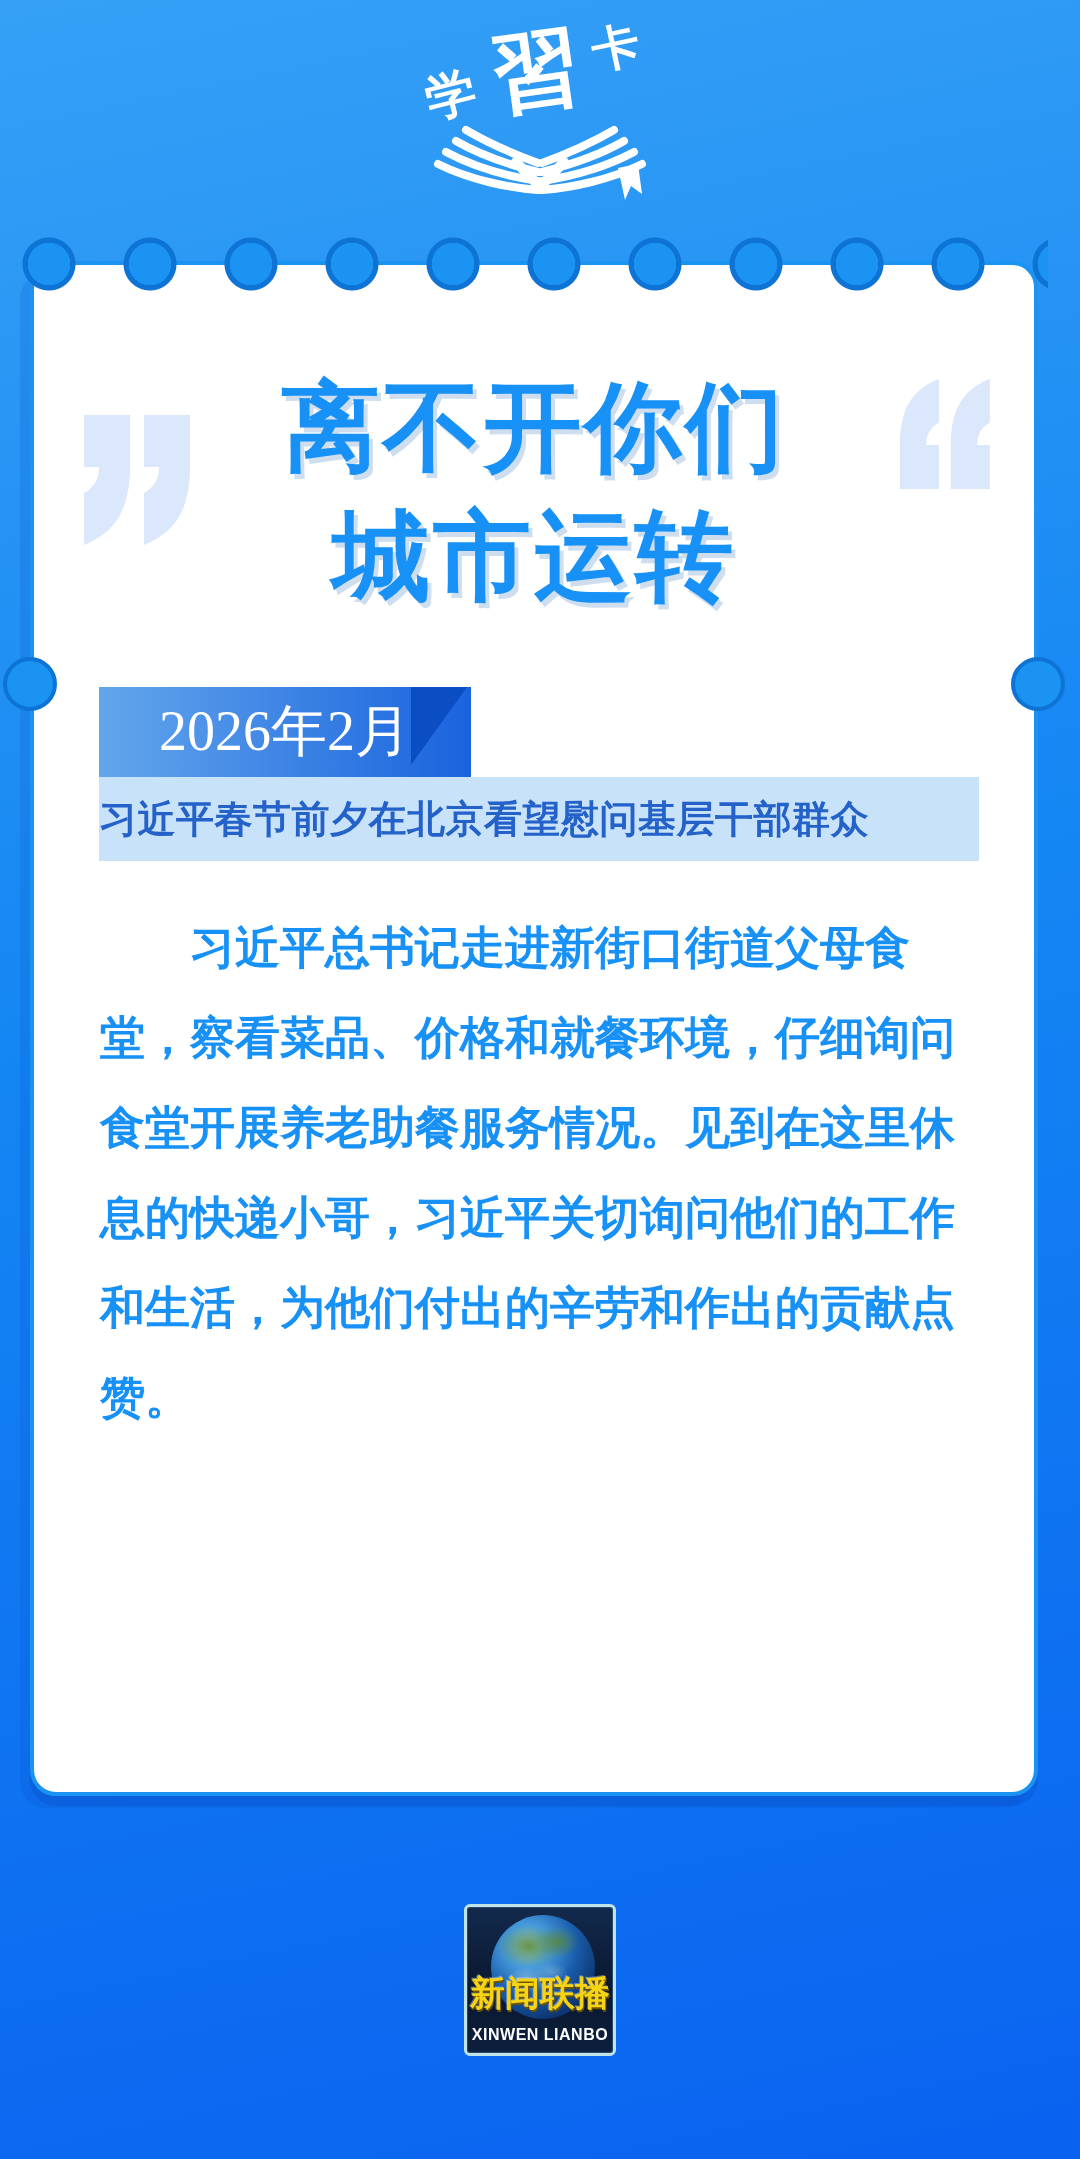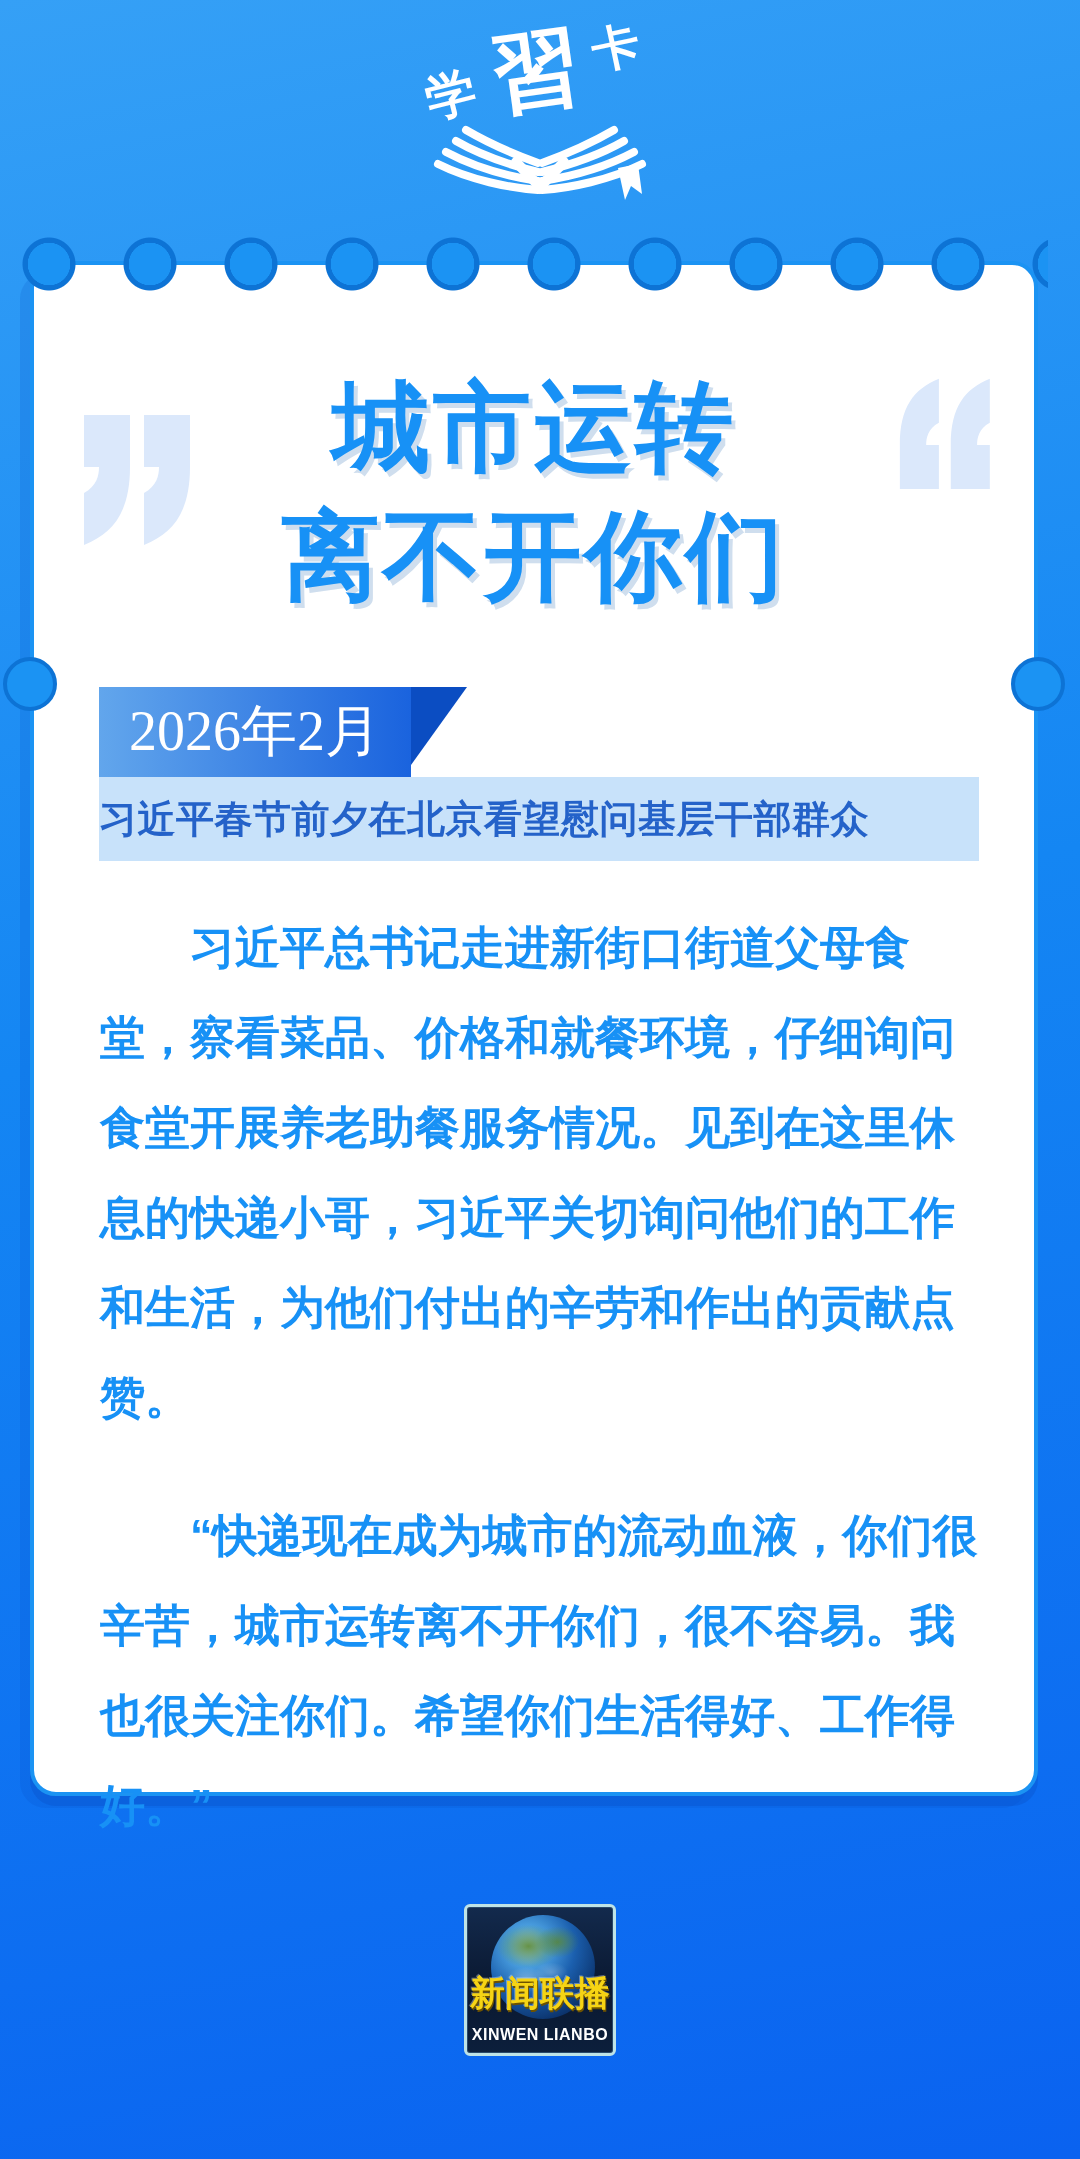--- a/index.html
+++ b/index.html
@@ -31,21 +31,21 @@
 
   .quote{position:absolute;}
   .quote svg path{fill:var(--quote,#dbe8fb);}
   .qo{left:50px;top:150px;}
   .qc{left:862px;top:108px;transform:rotate(180deg);}
 
   .title{position:absolute;top:98px;left:0;right:0;text-align:center;
         font-size:98px;line-height:1.32;font-weight:900;letter-spacing:3px;
         color:var(--accent,#1791f6);text-shadow:4px 5px 0 var(--title-shadow,#cfdeee);}
 
-  .badge{position:absolute;left:65px;top:422px;width:312px;height:90px;box-sizing:border-box;
+  .badge{position:absolute;left:65px;top:422px;width:372px;height:90px;box-sizing:border-box;
         background:linear-gradient(90deg,var(--badge-l,#62a6ec),var(--badge-r,#1a63de));
         color:#fff;font-family:"Liberation Serif","DejaVu Serif",serif;font-size:56px;
         display:flex;align-items:center;justify-content:center;}
   .badge-fold{position:absolute;left:377px;top:422px;width:56px;height:78px;
         background:var(--badge-fold,#0b4dc2);clip-path:polygon(0 0,100% 0,0 100%);}
 
   .subbar{position:absolute;left:65px;top:512px;width:880px;height:84px;box-sizing:border-box;
         background:var(--subtitle-bg,#c8e2fa);display:flex;align-items:center;
         font-family:"Liberation Serif","DejaVu Serif",serif;font-weight:bold;font-size:38px;
         letter-spacing:.5px;color:var(--subtitle-text,#2462c9);}
@@ -112,32 +112,31 @@
       </svg>
     </div>
     <div class="quote qc">
       <svg width="96" height="112" viewBox="0 0 108 132">
         <path d="M0 0 H46 V52 C46 96 30 118 0 130 V78 C13 71 15 60 15 52 H0 Z"></path>
         <path d="M0 0 H46 V52 C46 96 30 118 0 130 V78 C13 71 15 60 15 52 H0 Z" transform="translate(60 0)"></path>
       </svg>
     </div>
 
     <div class="title">
+      <div>离不开你们</div>
       <div>城市运转</div>
-      <div>离不开你们</div>
     </div>
 
     <div class="badge">2026年2月</div>
     <div class="badge-fold"></div>
 
     <div class="subbar">习近平春节前夕在北京看望慰问基层干部群众</div>
 
     <div class="bodytext">
       <p class="p1">习近平总书记走进新街口街道父母食堂，察看菜品、价格和就餐环境，仔细询问食堂开展养老助餐服务情况。见到在这里休息的快递小哥，习近平关切询问他们的工作和生活，为他们付出的辛劳和作出的贡献点赞。</p>
-      <p class="p2">“快递现在成为城市的流动血液，你们很辛苦，城市运转离不开你们，很不容易。我也很关注你们。希望你们生活得好、工作得好。”</p>
     </div>
   </div>
 
   <div class="appicon">
     <div class="earth"></div>
     <div class="app-cn">新闻联播</div>
     <div class="app-en">XINWEN  LIANBO</div>
   </div>
 
 </div>

